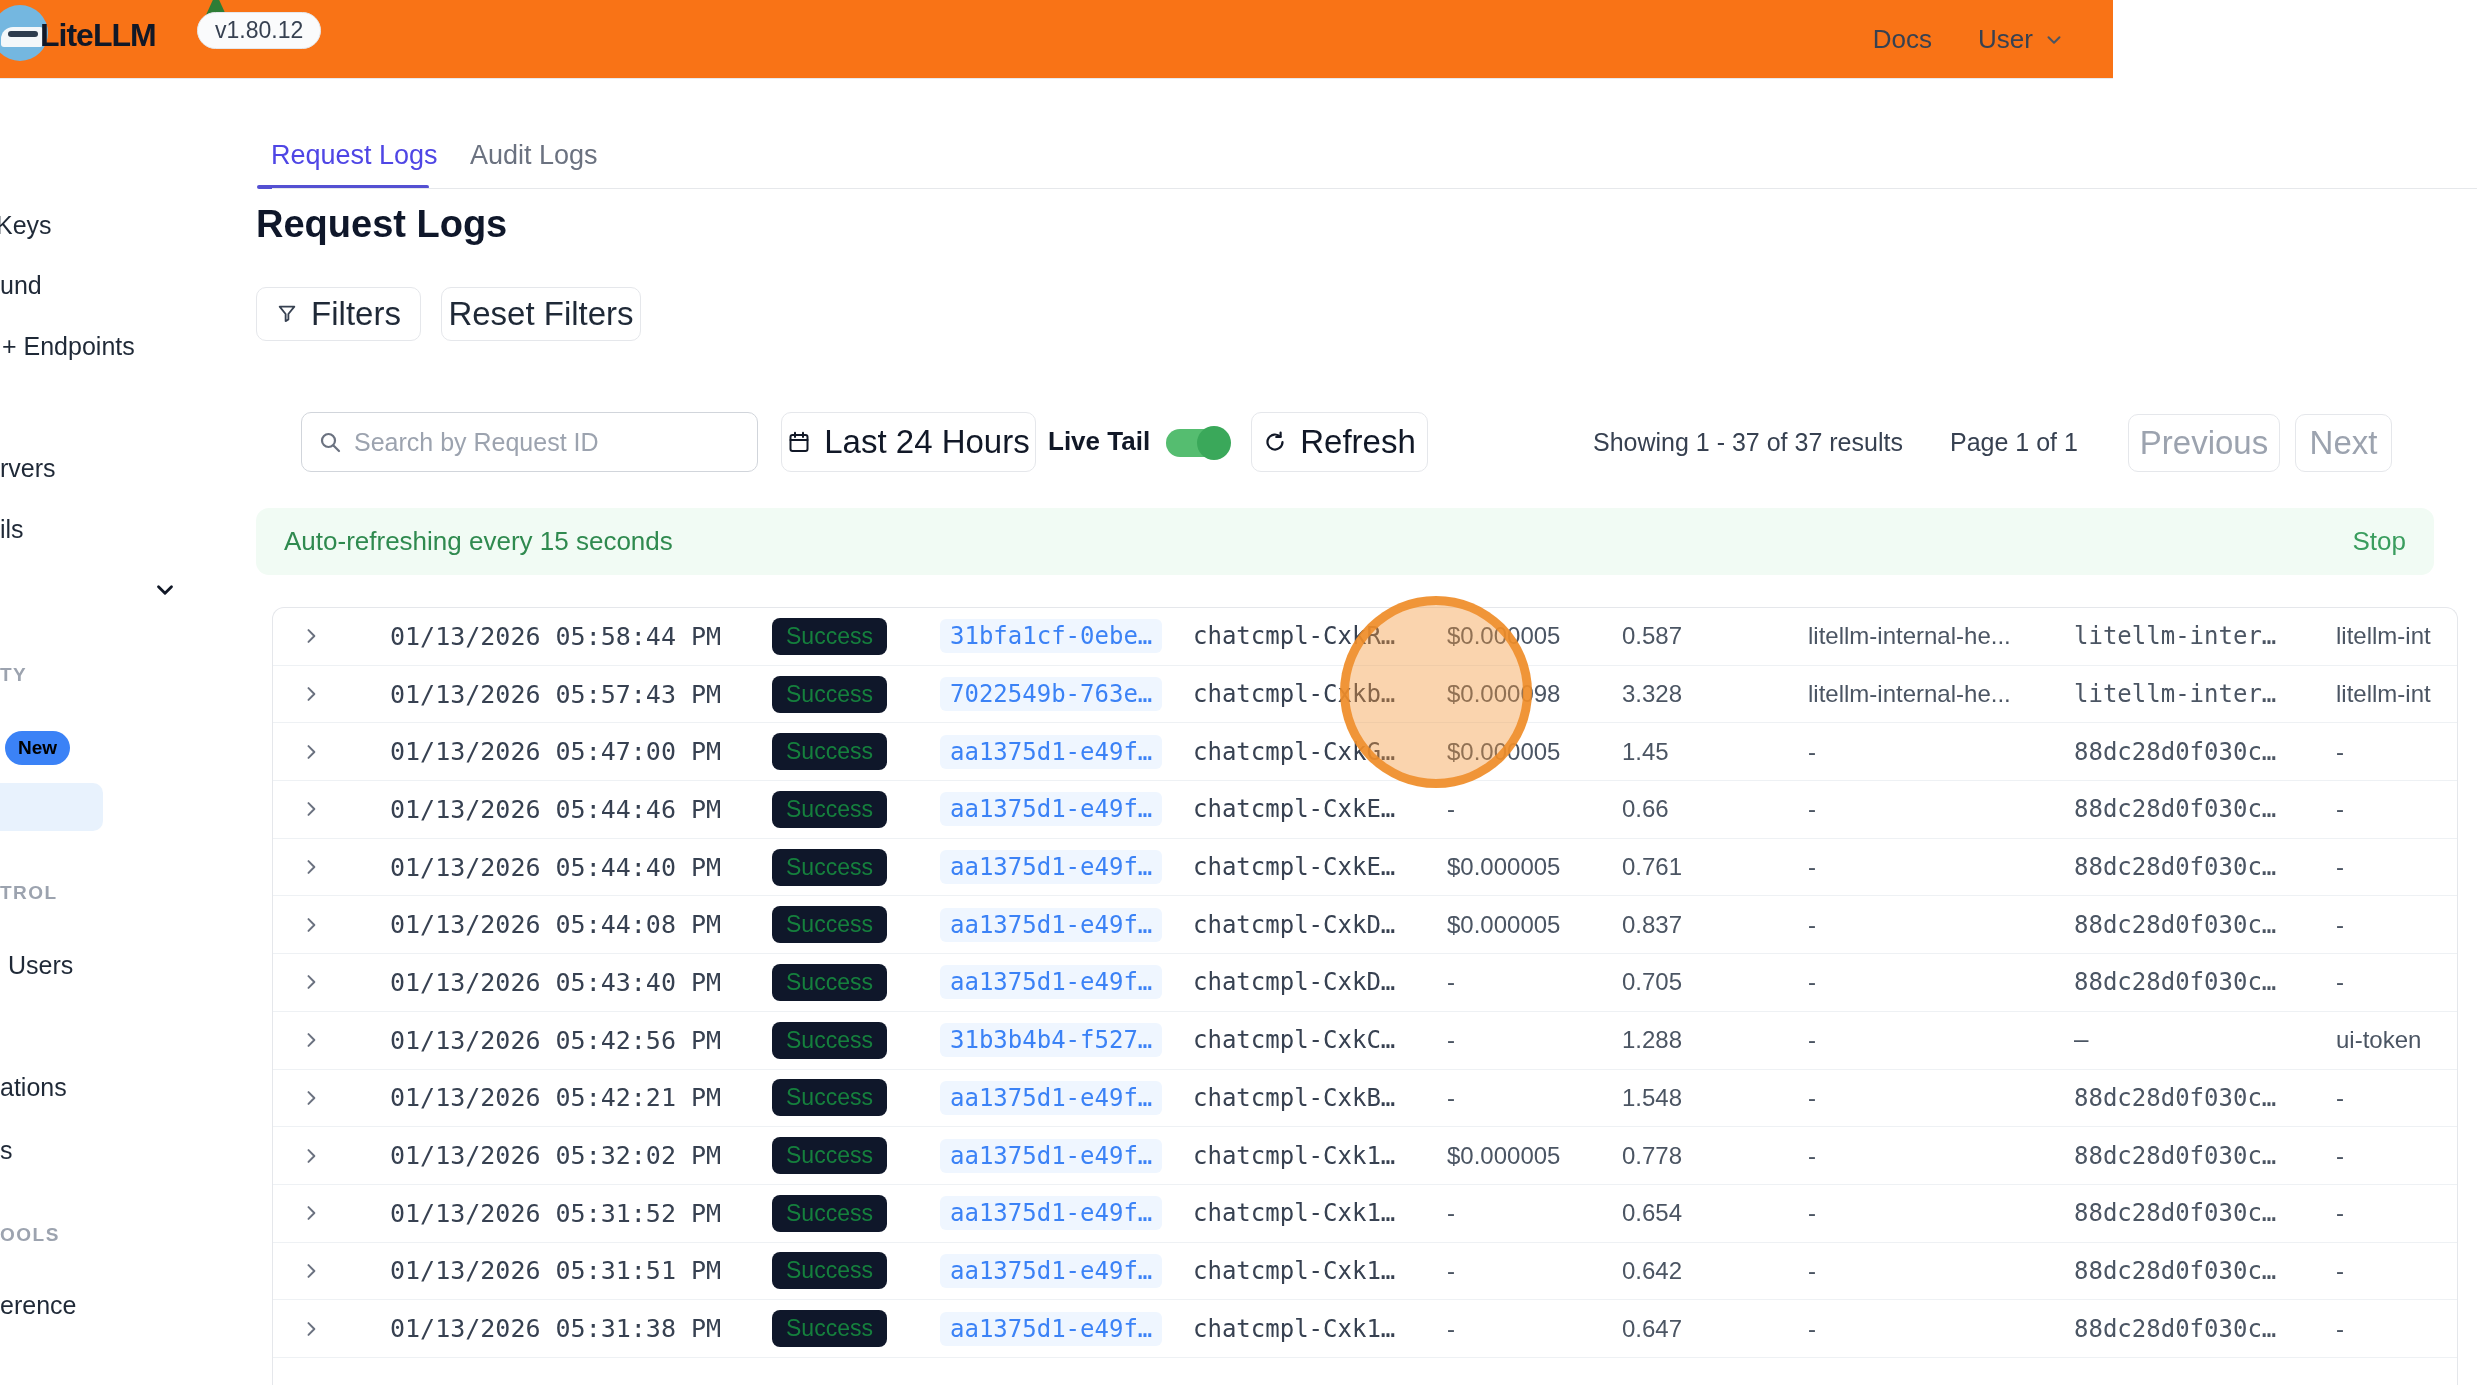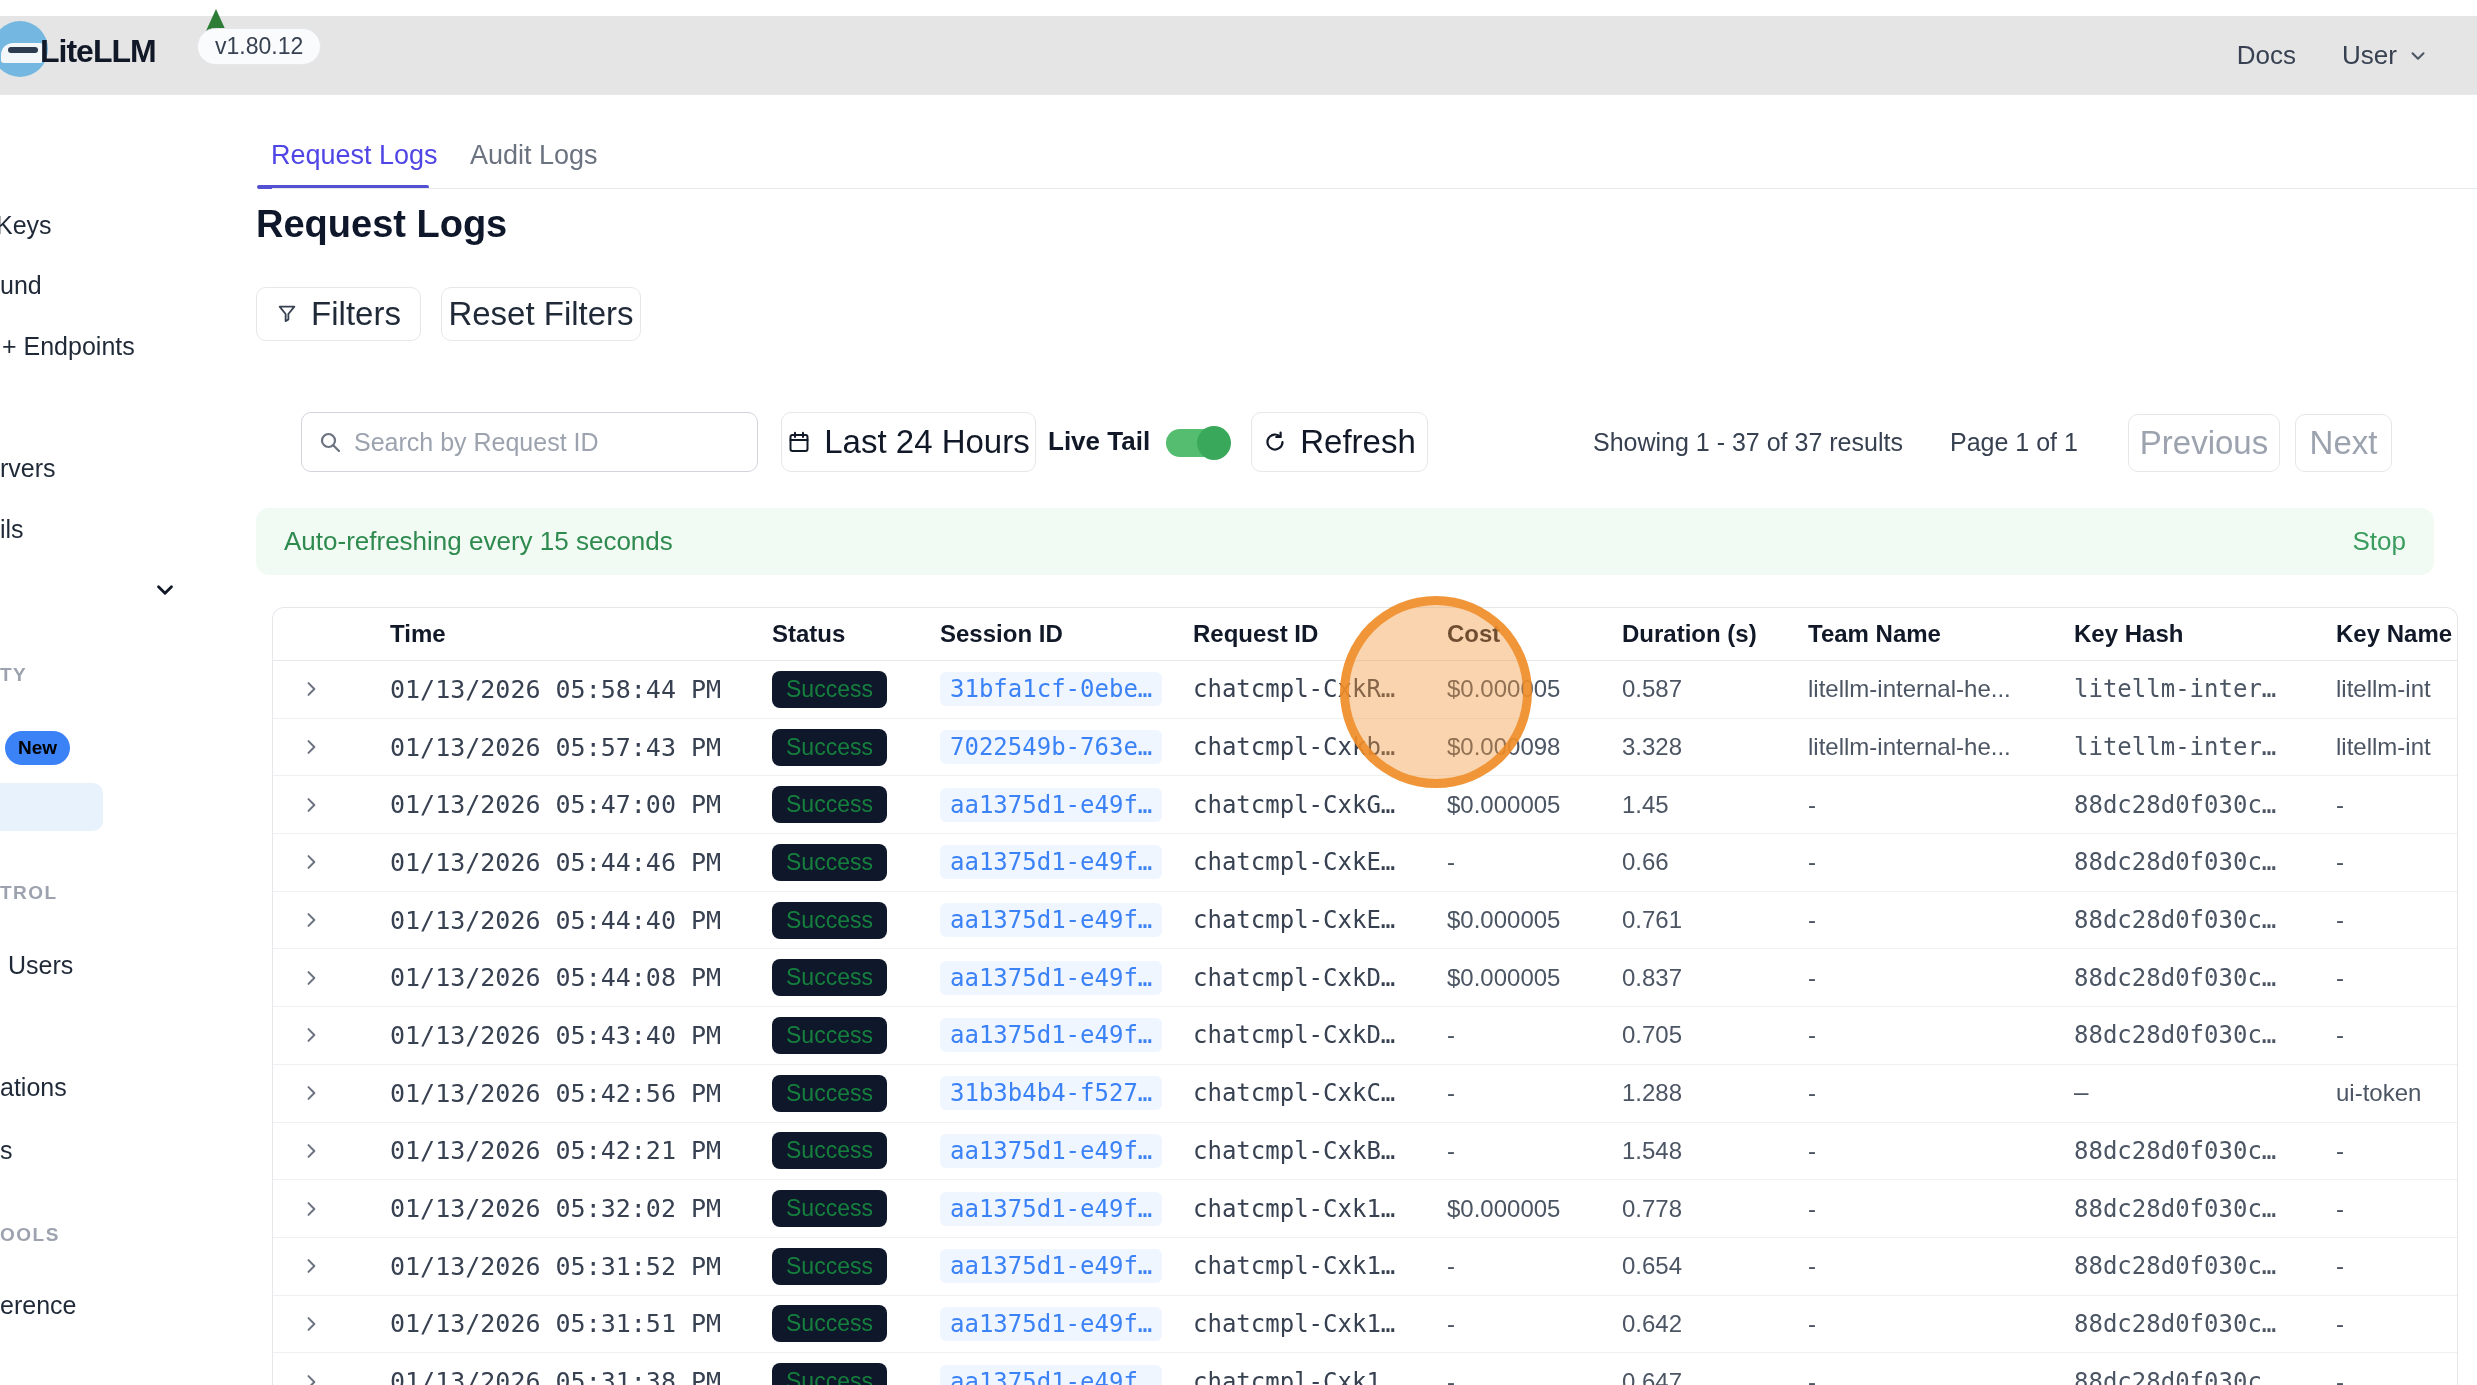--- a/index.html
+++ b/index.html
@@ -2,22 +2,22 @@
 <html><head>
 <meta charset="utf-8">
 <style>
   * { box-sizing: border-box; margin: 0; padding: 0; }
   html, body { width: 2477px; height: 1385px; overflow: hidden; background: #ffffff;
     font-family: "Liberation Sans", sans-serif; position: relative; }
   .mono { font-family: "DejaVu Sans Mono", monospace; }
   svg { display: block; }
 
   
-  .topbar { position: absolute; left: 0; top: 16px; width: 2477px; height: 79px;
-    background: #e5e5e5; border-bottom: 1px solid #e8eaed; z-index: 5; }
+  .topbar { position: absolute; left: 0; top: 0; width: 2113px; height: 79px;
+    background: #f97316; border-bottom: 1px solid #e8eaed; z-index: 5; }
   .logo-circle { position: absolute; left: -8px; top: 5px; width: 56px; height: 56px;
     border-radius: 50%; background: #74b7e0; overflow: hidden; }
   .logo-train { position: absolute; left: 9px; top: 22px; width: 42px; height: 20px;
     background: #f3f7fa; border-radius: 12px 3px 3px 3px; }
   .logo-train::after { content: ""; position: absolute; left: 7px; top: 4px; width: 30px;
     height: 6px; background: #2d3c4e; border-radius: 3px; }
   .brand { position: absolute; left: 40px; top: 17px; font-size: 32px; font-weight: 700;
     color: #111827; letter-spacing: -1px; }
   .tree { position: absolute; left: 206px; top: -7px; width: 0; height: 0;
     border-left: 10px solid transparent; border-right: 10px solid transparent;
@@ -230,32 +230,20 @@
 <div class="page-info">Page 1 of 1</div>
 <div class="btn btn-prev">Previous</div>
 <div class="btn btn-next">Next</div>
 
 <div class="banner">
   <span class="banner-msg">Auto-refreshing every 15 seconds</span>
   <span class="banner-stop">Stop</span>
 </div>
 
 <div class="table-wrap">
-  <div class="t-grid t-head">
-    <div></div>
-    <div>Time</div>
-    <div>Status</div>
-    <div>Session ID</div>
-    <div>Request ID</div>
-    <div>Cost</div>
-    <div>Duration (s)</div>
-    <div>Team Name</div>
-    <div>Key Hash</div>
-    <div>Key Name</div>
-  </div>
 
   <div>
 
   <div class="t-grid t-row">
       <div class="cell-expander">
         <svg width="20" height="20" viewBox="0 0 24 24" fill="none" stroke="#6b7280" stroke-width="2.4" stroke-linecap="round" stroke-linejoin="round">
             <polyline points="9 5 16 12 9 19"></polyline>
           </svg>
       </div>
       <div class="cell-time mono">01/13/2026 05:58:44 PM</div>

